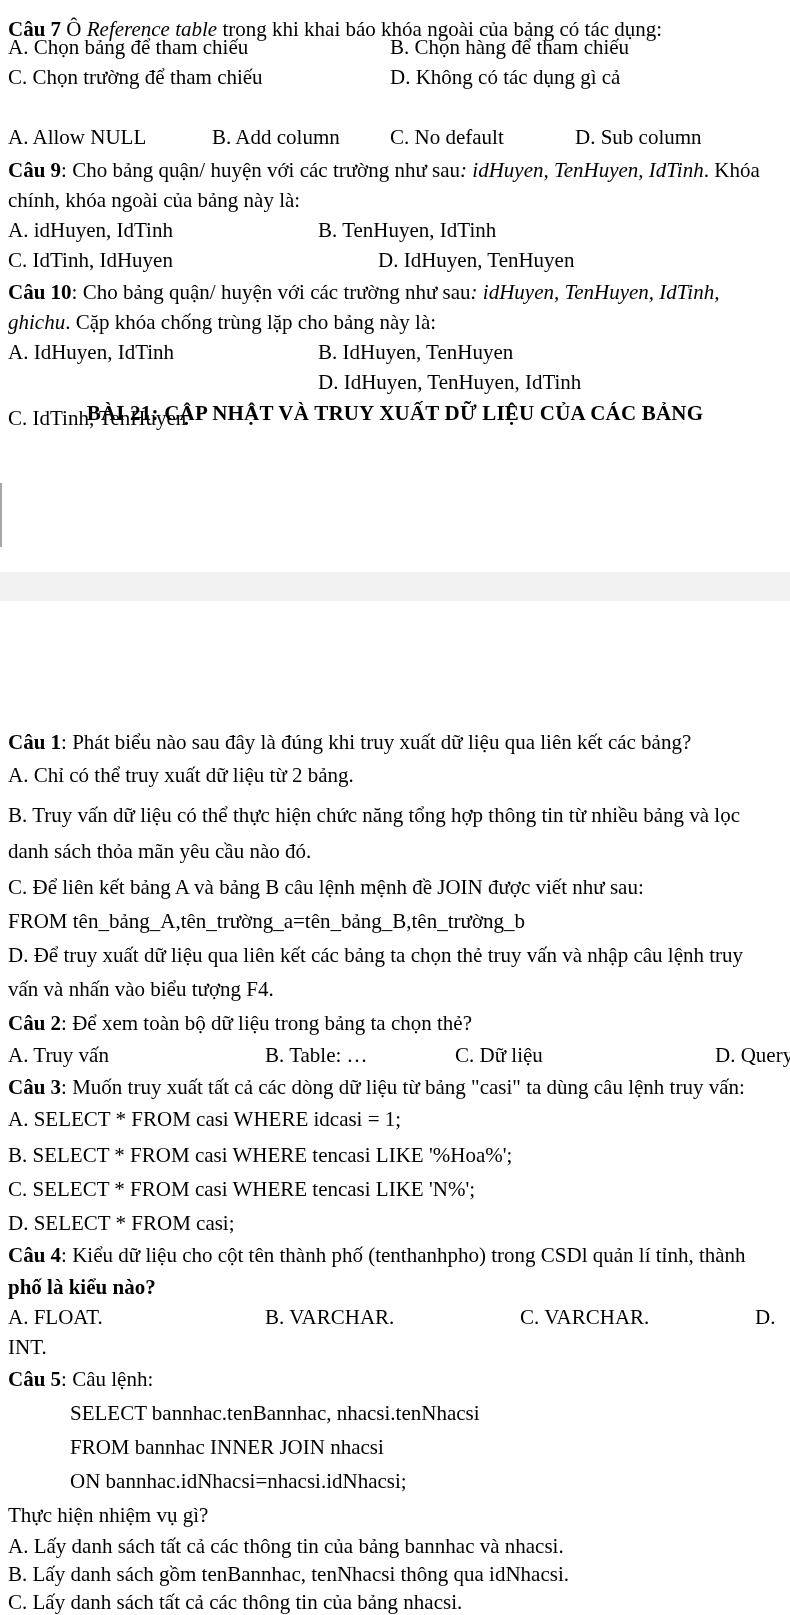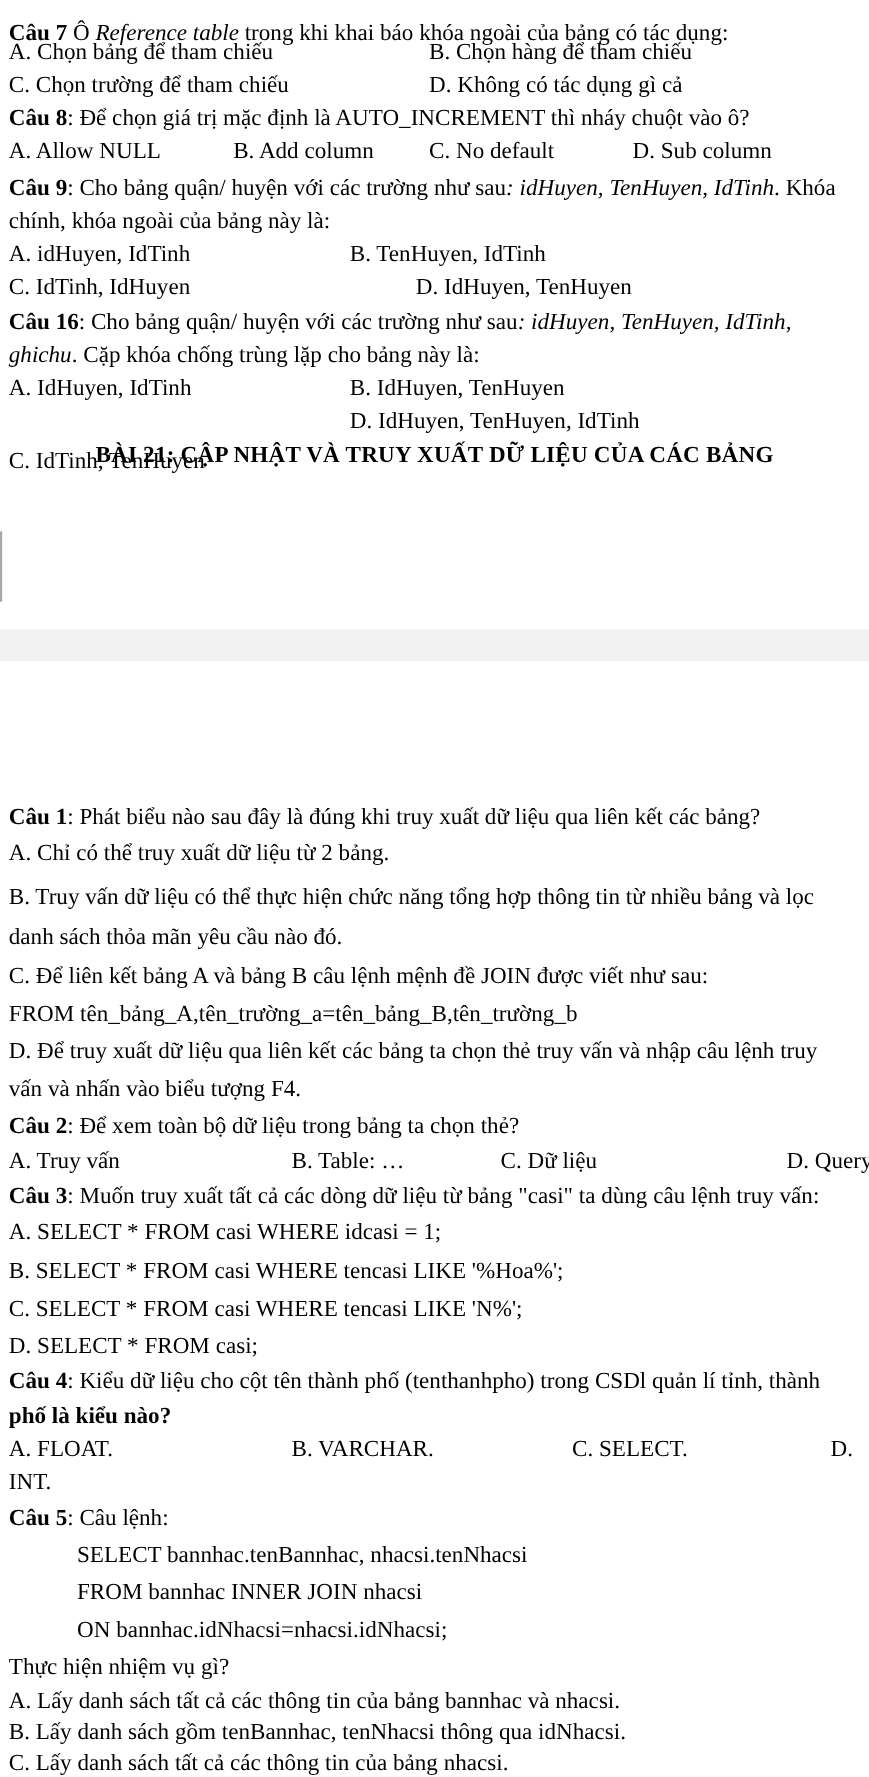--- a/index.html
+++ b/index.html
@@ -82,42 +82,41 @@
 
   <div class="ansrow" style="top:32px;">
     <span class="col" style="left:8px;">A. Chọn bảng để tham chiếu</span>
     <span class="col" style="left:390px;">B. Chọn hàng để tham chiếu</span>
   </div>
   <div class="ansrow" style="top:62px;">
     <span class="col" style="left:8px;">C. Chọn trường để tham chiếu</span>
     <span class="col" style="left:390px;">D. Không có tác dụng gì cả</span>
   </div>
 
-  <div class="line" style="top:92px;"><span class="bold">Câu 8</span><span>: Để chọn giá trị mặc định là AUTO_INCREMENT thì nháy chuột vào ô?</span></div>
 
   <div class="ansrow" style="top:122px;">
     <span class="col" style="left:8px;">A. Allow NULL</span>
     <span class="col" style="left:212px;">B. Add column</span>
     <span class="col" style="left:390px;">C. No default</span>
     <span class="col" style="left:575px;">D. Sub column</span>
   </div>
 
   <div class="line" style="top:155px;"><span class="bold">Câu 9</span><span>: Cho bảng quận/ huyện với các trường như sau</span><span class="ital">: idHuyen, TenHuyen, IdTinh</span><span>. Khóa</span></div>
   <div class="line" style="top:185px;">chính, khóa ngoài của bảng này là:</div>
 
   <div class="ansrow" style="top:215px;">
     <span class="col" style="left:8px;">A. idHuyen, IdTinh</span>
     <span class="col" style="left:318px;">B. TenHuyen, IdTinh</span>
   </div>
   <div class="ansrow" style="top:245px;">
     <span class="col" style="left:8px;">C. IdTinh, IdHuyen</span>
     <span class="col" style="left:378px;">D. IdHuyen, TenHuyen</span>
   </div>
 
-  <div class="line" style="top:277px;"><span class="bold">Câu 16</span><span>: Cho bảng quận/ huyện với các trường như sau</span><span class="ital">: idHuyen, TenHuyen, IdTinh,</span></div>
+  <div class="line" style="top:277px;"><span class="bold">Câu 10</span><span>: Cho bảng quận/ huyện với các trường như sau</span><span class="ital">: idHuyen, TenHuyen, IdTinh,</span></div>
   <div class="line" style="top:307px;"><span class="ital">ghichu</span><span>. Cặp khóa chống trùng lặp cho bảng này là:</span></div>
 
   <div class="ansrow" style="top:337px;">
     <span class="col" style="left:8px;">A. IdHuyen, IdTinh</span>
     <span class="col" style="left:318px;">B. IdHuyen, TenHuyen</span>
   </div>
   <div class="ansrow" style="top:367px;">
     <span class="col" style="left:8px;margin-top:36px;">C. IdTinh, TenHuyen</span>
     <span class="col" style="left:318px;">D. IdHuyen, TenHuyen, IdTinh</span>
   </div>
@@ -153,21 +152,21 @@
   <div class="line" style="top:1140px;">B. SELECT * FROM casi WHERE tencasi LIKE '%Hoa%';</div>
   <div class="line" style="top:1174px;">C. SELECT * FROM casi WHERE tencasi LIKE 'N%';</div>
   <div class="line" style="top:1208px;">D. SELECT * FROM casi;</div>
 
   <div class="line" style="top:1240px;"><span class="bold">Câu 4</span><span>:  Kiểu dữ liệu cho cột tên thành phố (tenthanhpho) trong CSDl quản lí tỉnh, thành</span></div>
   <div class="line" style="top:1272px;font-weight:bold;">phố là kiểu nào?</div>
 
   <div class="ansrow" style="top:1302px;">
     <span class="col" style="left:8px;">A. FLOAT.</span>
     <span class="col" style="left:265px;">B. VARCHAR.</span>
-    <span class="col" style="left:520px;">C. SELECT.</span>
+    <span class="col" style="left:520px;">C. VARCHAR.</span>
     <span class="col" style="left:755px;">D.</span>
   </div>
   <div class="line" style="top:1332px;">INT.</div>
 
   <div class="line" style="top:1364px;"><span class="bold">Câu 5</span><span>: Câu lệnh:</span></div>
 
   <div class="line indent" style="top:1398px;">SELECT bannhac.tenBannhac, nhacsi.tenNhacsi</div>
   <div class="line indent" style="top:1432px;">FROM bannhac INNER JOIN nhacsi</div>
   <div class="line indent" style="top:1466px;">ON bannhac.idNhacsi=nhacsi.idNhacsi;</div>
 

